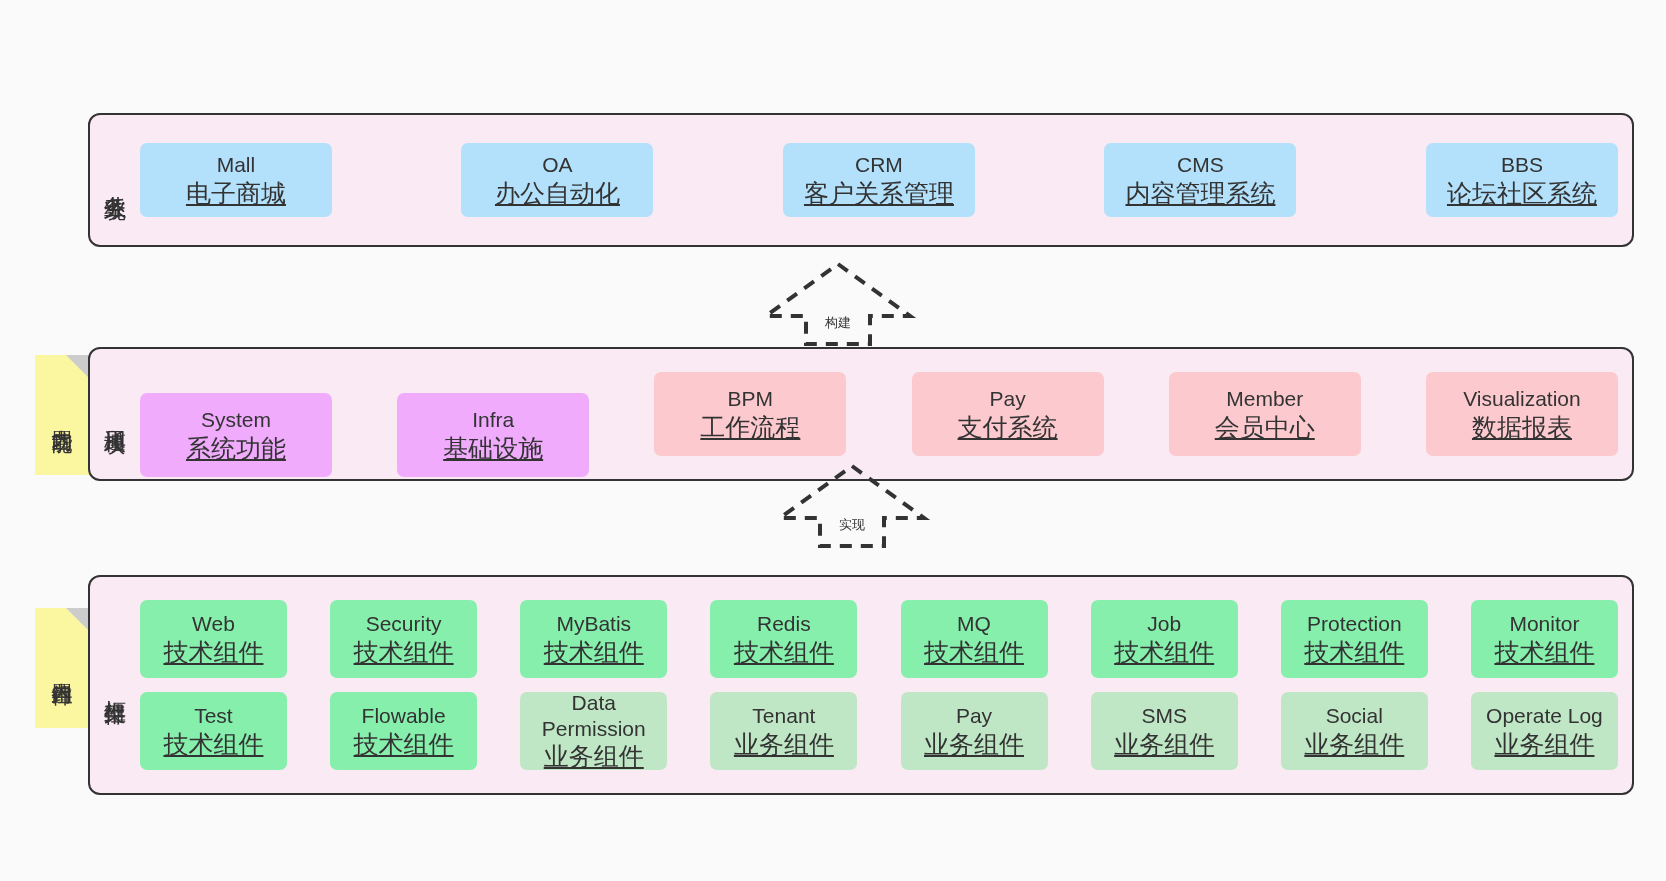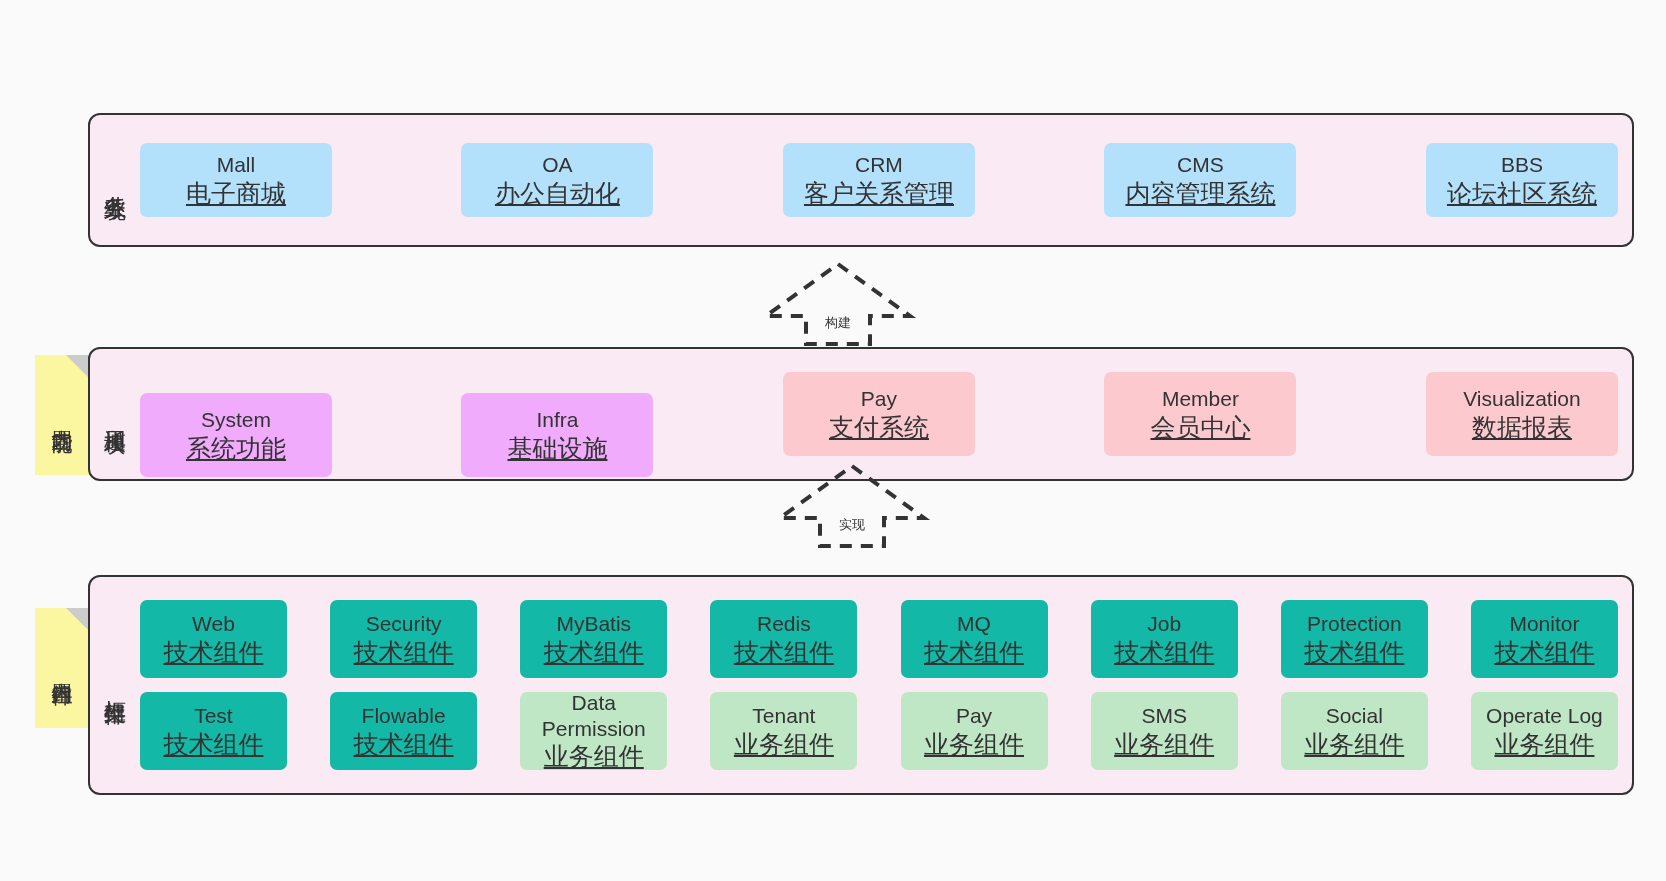--- a/index.html
+++ b/index.html
@@ -78,21 +78,21 @@
     line-height: 1.22;
     padding: 6px 4px;
     user-select: none;
   }
   .card .t-en { font-size: 21px; }
   .card .t-cn { font-size: 25px; text-decoration: underline; }
 
   .card.blue   { background: #b3e0fb; }
   .card.red    { background: #f0abfc; margin-top: 42px; }
   .card.pink   { background: #fcc9ce; }
-  .card.green  { background: #14b8a6; }
+  .card.green  { background: #86efac; }
   .card.greenlight { background: #bfe7c5; }
 
   
   #band-business { left: 88px; top: 113px; width: 1546px; height: 134px; }
   #band-business .card { width: 192px; height: 74px; }
 
   
   #band-modules { left: 88px; top: 347px; width: 1546px; height: 134px; }
   #band-modules .card { width: 192px; height: 84px; }
 
@@ -198,20 +198,24 @@
   <div class="band-items" id="modules-items">
       <div class="card red">
         <span class="t-en">System</span>
         <span class="t-cn">系统功能</span>
       </div>
       <div class="card red">
         <span class="t-en">Infra</span>
         <span class="t-cn">基础设施</span>
       </div>
       <div class="card pink">
+        <span class="t-en">BPM</span>
+        <span class="t-cn">工作流程</span>
+      </div>
+      <div class="card pink">
         <span class="t-en">Pay</span>
         <span class="t-cn">支付系统</span>
       </div>
       <div class="card pink">
         <span class="t-en">Member</span>
         <span class="t-cn">会员中心</span>
       </div>
       <div class="card pink">
         <span class="t-en">Visualization</span>
         <span class="t-cn">数据报表</span>

